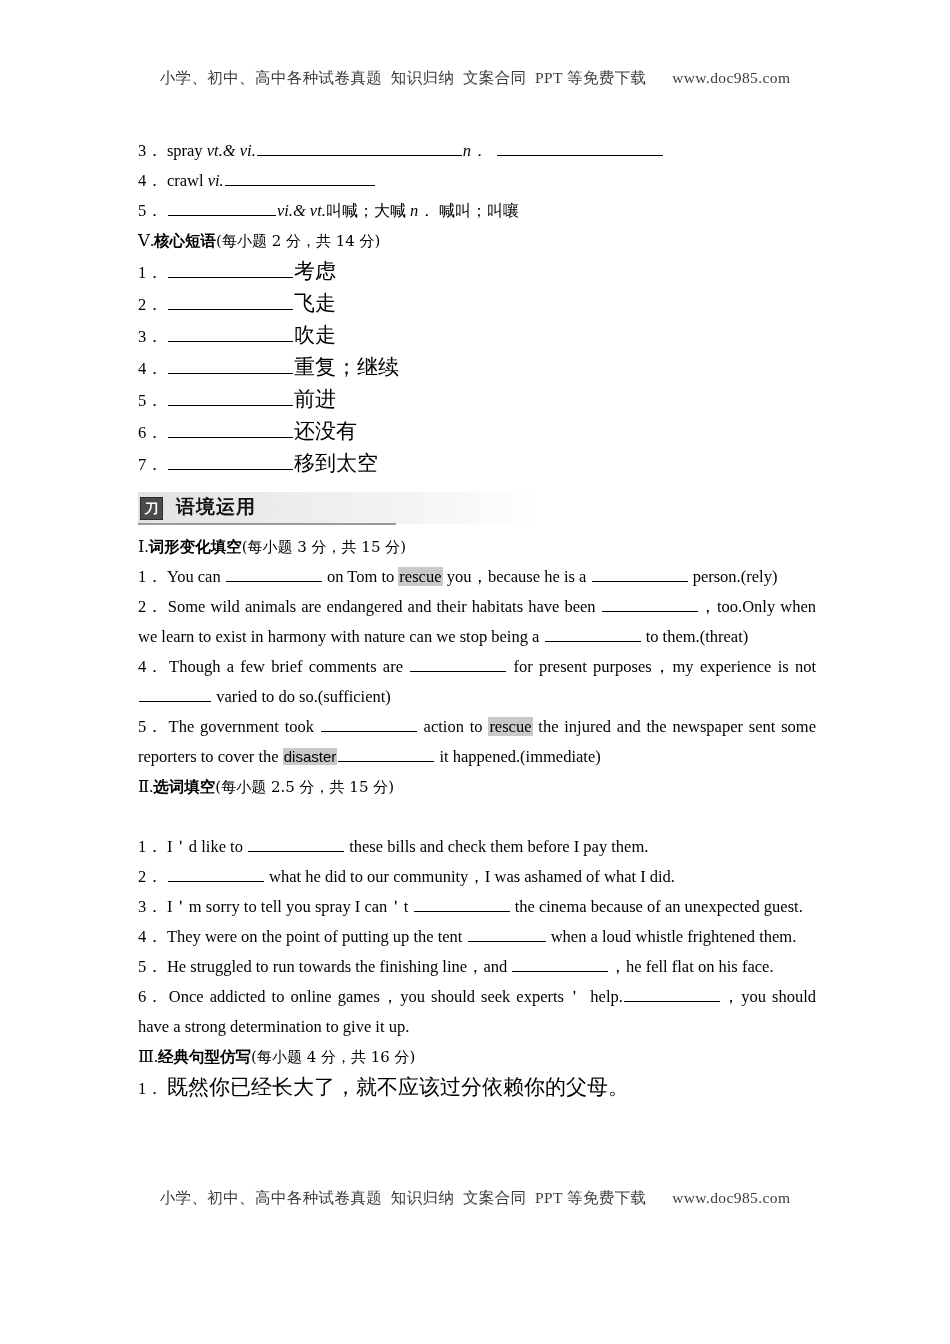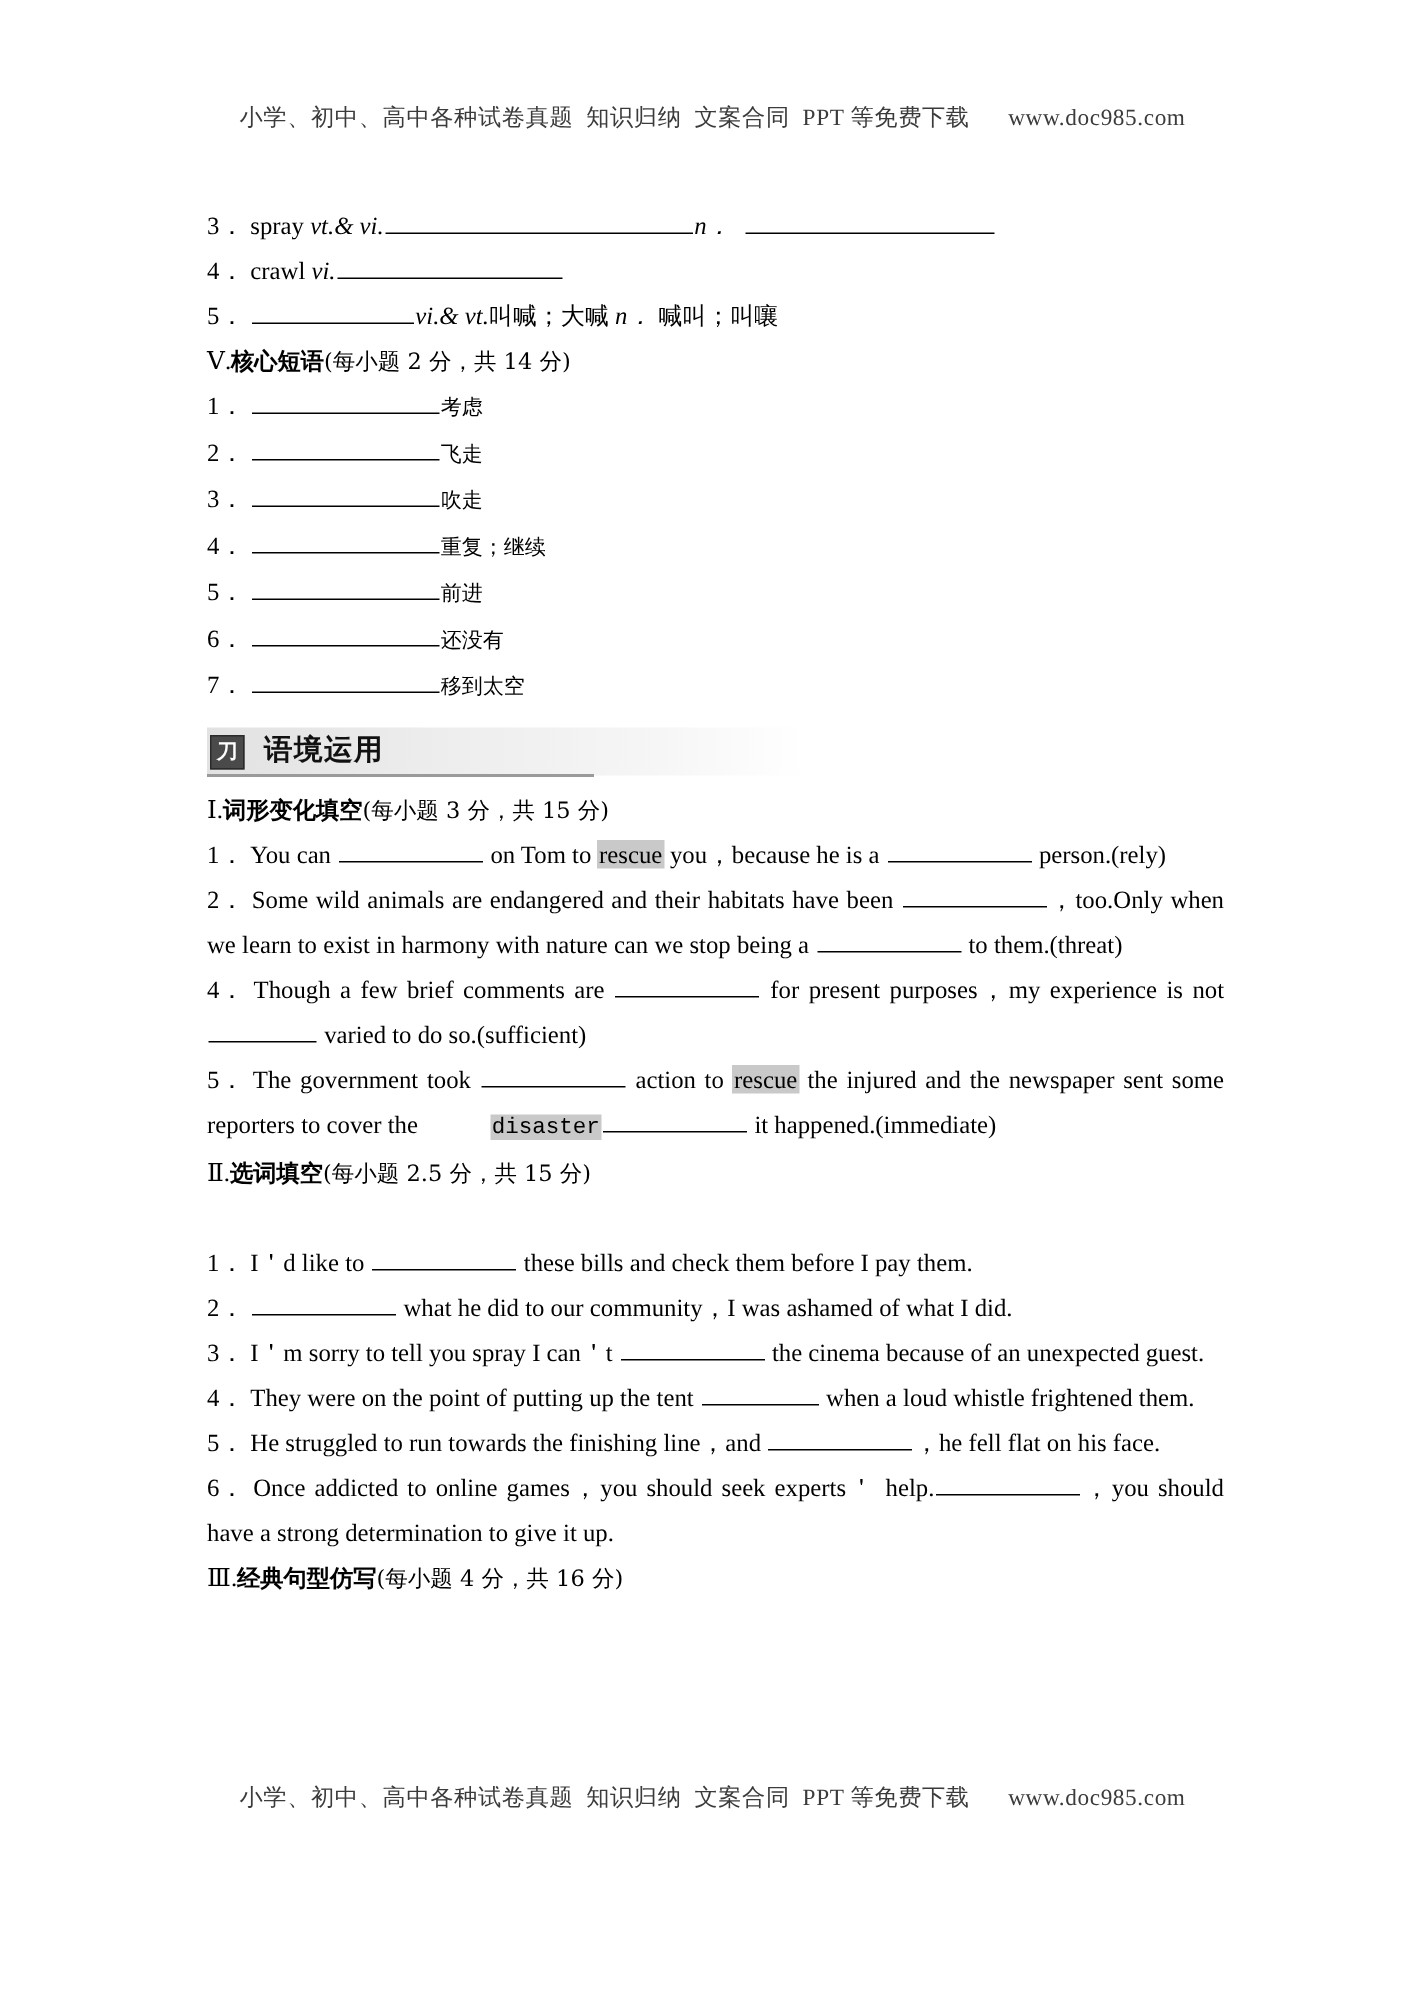--- a/index.html
+++ b/index.html
@@ -69,21 +69,21 @@
   .b-78 { width: 78px; }
   .b-96 { width: 96px; }
   .b-108 { width: 108px; }
   .b-125 { width: 125px; }
   .b-150 { width: 150px; }
   .b-166 { width: 166px; }
   .b-205 { width: 205px; }
 
   .cn {
     font-family: "DejaVu Sans", "Liberation Sans", sans-serif;
-    font-size: 14px;
+    font-size: 21px;
   }
   .cn-serif {
     font-family: "DejaVu Serif", "Liberation Serif", serif;
     font-size: 16px;
   }
 
   
   .ex-head {
     font-size: 16.5px;
     line-height: 30px;
@@ -151,24 +151,23 @@
     background: #9a9a9a;
   }
 
   
   .hl {
     background: #c9c9c9;
     padding: 0 1px;
   }
   .hl-mono {
     background: #c9c9c9;
-    font-family: Liberation Mono, monospace;
+    font-family: Liberation Sans, sans-serif;
     font-size: 15px;
     padding: 0 1px;
-    margin-left: 44px;
   }
   .just-stretch {
     text-align: justify;
     font-size: 16.5px;
     line-height: 30px;
     margin: 0;
   }
   .spacer-gap { height: 30px; }
 </style>
 </head>
@@ -231,18 +230,19 @@
     <p class="line"><span class="num">3．</span>&nbsp;<span>I＇m sorry to tell you spray I can＇t </span><span class="blank b-96"></span><span> the cinema because of an unexpected guest.</span></p>
 
     <p class="line"><span class="num">4．</span>&nbsp;<span>They were on the point of putting up the tent </span><span class="blank b-78"></span><span> when a loud whistle frightened them.</span></p>
 
     <p class="line"><span class="num">5．</span>&nbsp;<span>He struggled to run towards the finishing line，and </span><span class="blank b-96"></span><span>，he fell  flat on his face.</span></p>
 
     <p class="just-stretch"><span class="num">6．</span>&nbsp;<span>Once addicted to online games，you should seek experts＇ help.</span><span class="blank b-96"></span><span>，you should have a strong determination to give it up.</span></p>
 
     <p class="ex-head"><span class="rn">Ⅲ</span><span class="rn">.</span><span class="ex-title">经典句型仿写</span><span class="ex-score">(每小题 4 分，共 16 分)</span></p>
 
+    <p class="line"><span class="num">1．</span>&nbsp;<span class="cn">既然你已经长大了，就不应该过分依赖你的父母。</span></p>
 
   </div>
 
   <div class="watermark watermark-bottom">小学、初中、高中各种试卷真题  知识归纳  文案合同  PPT 等免费下载      www.doc985.com</div>
 
 </div>
 
 </body></html>

